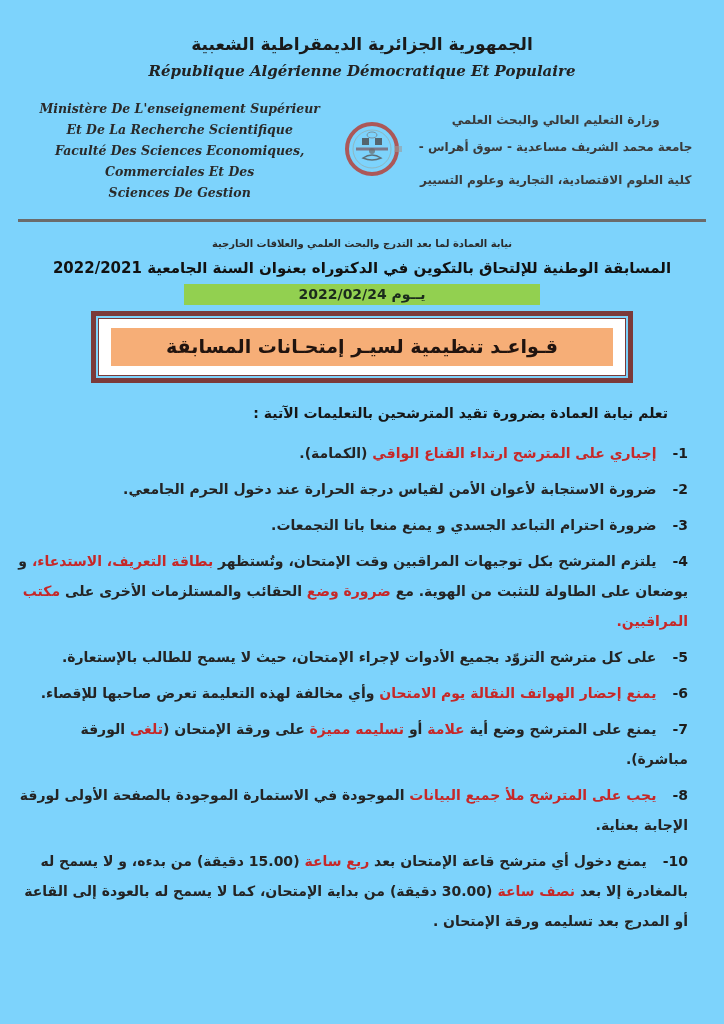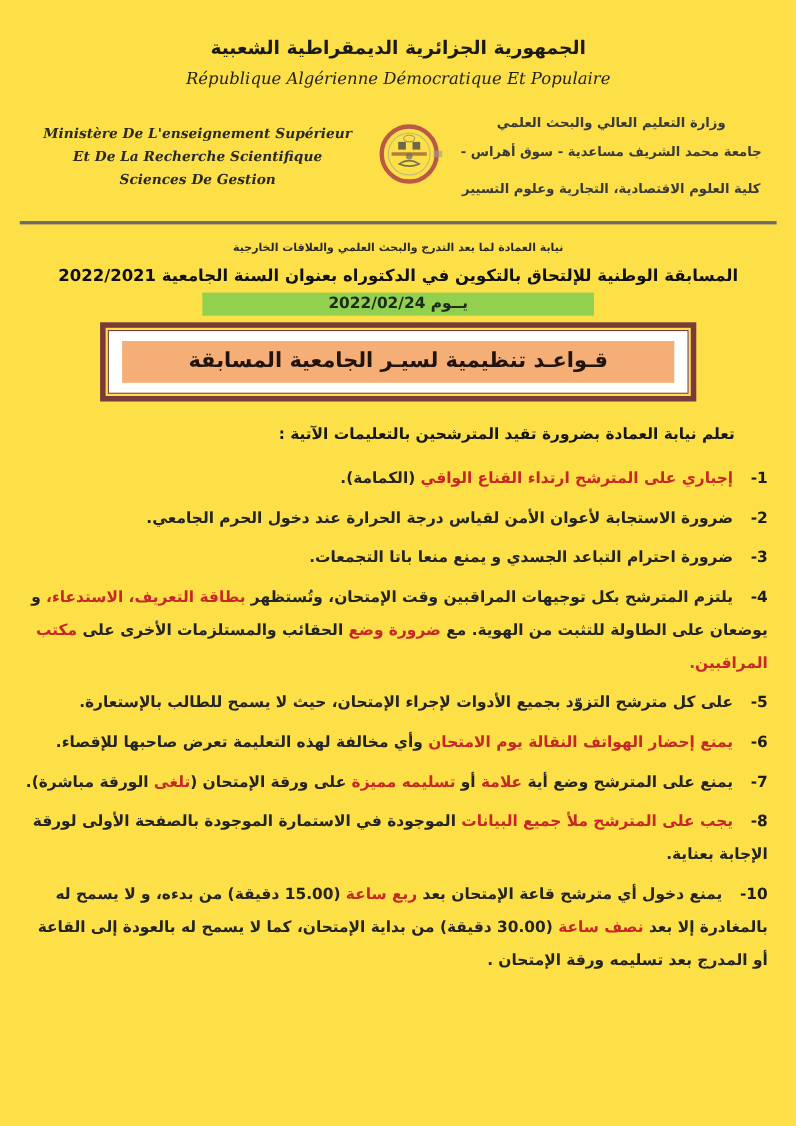--- a/index.html
+++ b/index.html
@@ -1,24 +1,24 @@
 <!DOCTYPE html>
 <html><head>
 <meta charset="utf-8">
 <style>
   * { margin:0; padding:0; box-sizing:border-box; }
   body { background:#e8e8e8; font-family:"DejaVu Sans", sans-serif; }
   .page {
     position:relative; width:724px; height:1024px; margin:0 auto;
-    background:#fde047; color:#1d1d1d; overflow:hidden;
+    background:#7dd3fc; color:#1d1d1d; overflow:hidden;
     padding-top:34px;
   }
   
   .hdr-ar { text-align:center; font-size:17px; font-weight:700; direction:rtl; color:#1a1a1a; }
-  .hdr-fr { text-align:center; font-size:15px; font-weight:400; font-style:italic;
+  .hdr-fr { text-align:center; font-size:15px; font-weight:700; font-style:italic;
             font-family:"DejaVu Serif","Liberation Serif",serif; margin-top:8px; color:#222; }
   
   .cols { display:flex; margin-top:18px; padding:0 18px; align-items:center; }
   .col-fr { width:47%; text-align:center; font-family:"DejaVu Serif","Liberation Serif",serif;
             font-style:italic; font-weight:600; font-size:12.5px; line-height:21px; color:#2a2a2a; }
   .col-ar { width:53%; display:flex; align-items:center; direction:ltr; }
   .logo-wrap { width:64px; flex:0 0 64px; display:flex; justify-content:center; }
   .col-ar-text { flex:1; text-align:center; direction:rtl; font-size:12px; font-weight:600;
                  color:#3a3a3a; line-height:27px; }
   .col-ar-text .line3 { margin-top:6px; }
@@ -32,41 +32,42 @@
   .date-bar { width:356px; margin:7px auto 0 auto; background:#92d050; text-align:center;
               direction:rtl; font-size:14px; font-weight:700; color:#1c2b1c; padding:2px 0 3px 0; }
   
   .tbox-outer { width:542px; margin:6px auto 0 auto; border:5px solid #7b3a3a; padding:2px; }
   .tbox-mid { border:1.5px solid #7b3a3a; padding:9px 12px; background:#fff; }
   .tbox-inner { background:#f6ae77; text-align:center; direction:rtl; font-size:19px;
                 font-weight:700; color:#21140f; padding:7px 0 9px 0; letter-spacing:1px; }
   
   .intro { direction:rtl; font-size:14px; font-weight:700; color:#161616;
            margin-top:22px; padding:0 56px 0 40px; }
-  .rules { direction:rtl; margin-top:17px; padding:0 26px 0 18px; }
+  .rules { direction:rtl; margin-top:17px; padding:0 36px 0 18px; }
   .rule-item { font-size:14px; font-weight:600; color:#242424; line-height:30px;
                margin-bottom:6px; text-align:right; }
   .rule-num { font-weight:700; margin-left:16px; color:#1d1d1d; }
   .run.red { color:#c62828; }
   .run.red-u { color:#c62828; text-decoration:underline; font-weight:700; }
   
   .seal { display:block; }
 </style>
 </head>
 <body>
 
 <div class="page">
 
   <div class="hdr-ar">الجمهورية الجزائرية الديمقراطية الشعبية</div>
   <div class="hdr-fr">République Algérienne Démocratique Et Populaire</div>
 
   <div class="cols">
     <div class="col-fr" id="french-lines">
         <div>Ministère De L'enseignement Supérieur</div>
         <div>Et De La Recherche Scientifique</div>
+        <div>Faculté Des Sciences Economiques, Commerciales Et Des</div>
         <div>Sciences De Gestion</div>
       </div>
     <div class="col-ar">
       <div class="logo-wrap">
         <svg class="seal" width="62" height="62" viewBox="0 0 62 62">
           <circle cx="30" cy="29" r="25" fill="none" stroke="#b14a46" stroke-width="4" opacity="0.9"></circle>
           <circle cx="30" cy="29" r="19" fill="none" stroke="#9aa39a" stroke-width="1" opacity="0.6"></circle>
           <path d="M14 29 h32" stroke="#7a2f2c" stroke-width="3" opacity="0.55"></path>
           <rect x="20" y="18" width="7" height="7" fill="#4a4a4a" opacity="0.8"></rect>
           <rect x="33" y="18" width="7" height="7" fill="#4a4a4a" opacity="0.8"></rect>
@@ -85,21 +86,21 @@
   </div>
 
   <div class="hr"></div>
 
   <div class="dept-line">نيابة العمادة لما بعد التدرج والبحث العلمي والعلاقات الخارجية</div>
   <div class="contest-line">المسابقة الوطنية للإلتحاق بالتكوين في الدكتوراه بعنوان السنة الجامعية 2022/2021</div>
   <div class="date-bar">يــوم 2022/02/24</div>
 
   <div class="tbox-outer">
     <div class="tbox-mid">
-      <div class="tbox-inner">قـواعـد تنظيمية لسيـر الجامعية المسابقة</div>
+      <div class="tbox-inner">قـواعـد تنظيمية لسيـر إمتحـانات المسابقة</div>
     </div>
   </div>
 
   <div class="intro">تعلم نيابة العمادة بضرورة تقيد المترشحين بالتعليمات الآتية :</div>
 
   <div class="rules" id="rules-list">
       <div class="rule-item"><span class="rule-num">1-</span><span class="run red">إجباري على المترشح ارتداء القناع الواقي</span><span class="run"> (الكمامة).</span></div>
       <div class="rule-item"><span class="rule-num">2-</span><span class="run">ضرورة الاستجابة لأعوان الأمن لقياس درجة الحرارة عند دخول الحرم الجامعي.</span></div>
       <div class="rule-item"><span class="rule-num">3-</span><span class="run">ضرورة احترام التباعد الجسدي و يمنع منعا باتا التجمعات.</span></div>
       <div class="rule-item"><span class="rule-num">4-</span><span class="run">يلتزم المترشح بكل توجيهات المراقبين وقت الإمتحان، وتُستظهر </span><span class="run red">بطاقة التعريف، الاستدعاء،</span><span class="run"> و يوضعان على الطاولة للتثبت من الهوية. مع </span><span class="run red">ضرورة وضع</span><span class="run"> الحقائب والمستلزمات الأخرى على </span><span class="run red">مكتب المراقبين.</span></div>

